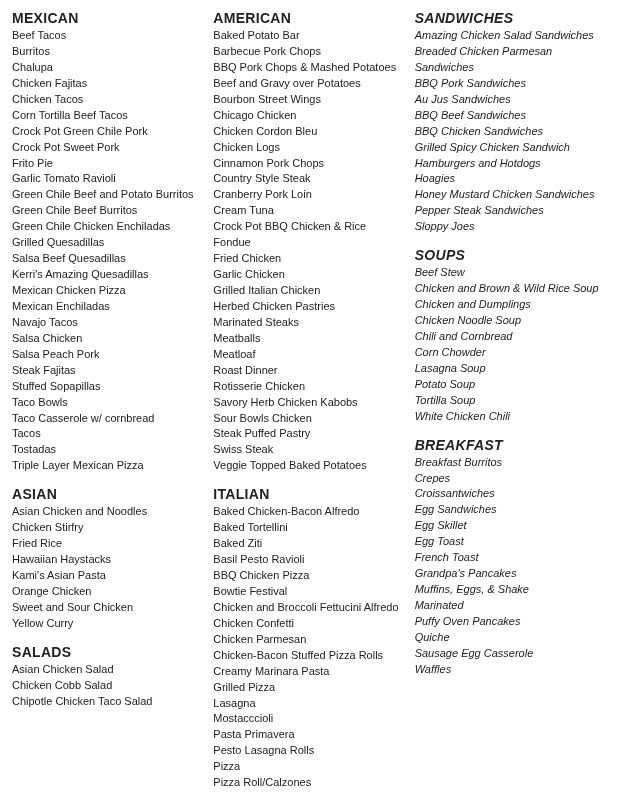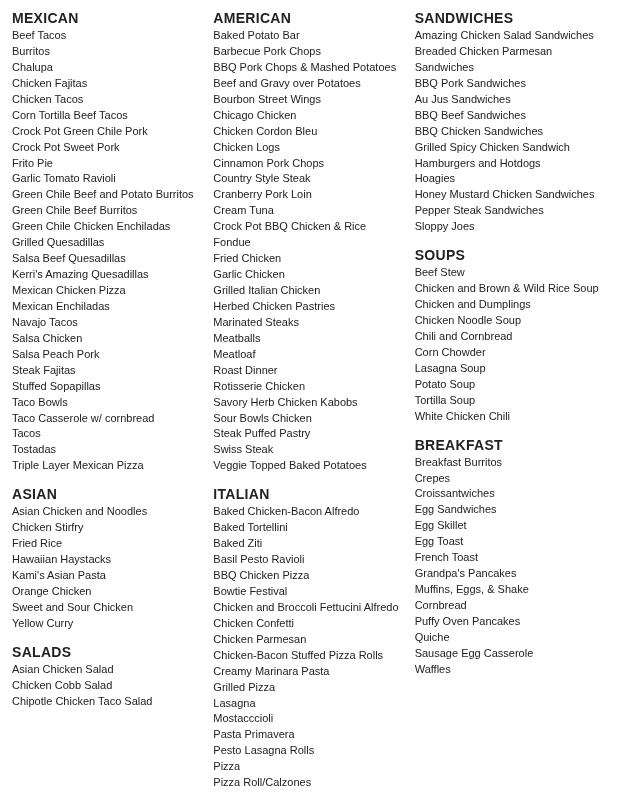--- a/index.html
+++ b/index.html
@@ -14,21 +14,21 @@
     }
     .columns {
       display: flex;
       gap: 0;
       align-items: flex-start;
     }
     .col {
       flex: 1;
       padding-right: 8px;
     }
-    .col:last-child { padding-right: 0; }
+    .col:last-child { padding-right: 0; font-style: italic; }
     .section { margin-bottom: 12px; }
     .section-title {
       font-weight: bold;
       font-size: 14px;
       text-transform: uppercase;
       margin-bottom: 2px;
       letter-spacing: 0.3px;
     }
     .item {
       font-size: 11px;
@@ -177,20 +177,20 @@
         <div class="section-title">BREAKFAST</div>
         <div class="item">Breakfast Burritos</div>
         <div class="item">Crepes</div>
         <div class="item">Croissantwiches</div>
         <div class="item">Egg Sandwiches</div>
         <div class="item">Egg Skillet</div>
         <div class="item">Egg Toast</div>
         <div class="item">French Toast</div>
         <div class="item">Grandpa's Pancakes</div>
         <div class="item">Muffins, Eggs, &amp; Shake</div>
-        <div class="item">Cornbread</div>
+        <div class="item">Marinated</div>
         <div class="item">Puffy Oven Pancakes</div>
         <div class="item">Quiche</div>
         <div class="item">Sausage Egg Casserole</div>
         <div class="item">Waffles</div>
       </div>
     </div>
   </div>
 
 </body></html>

